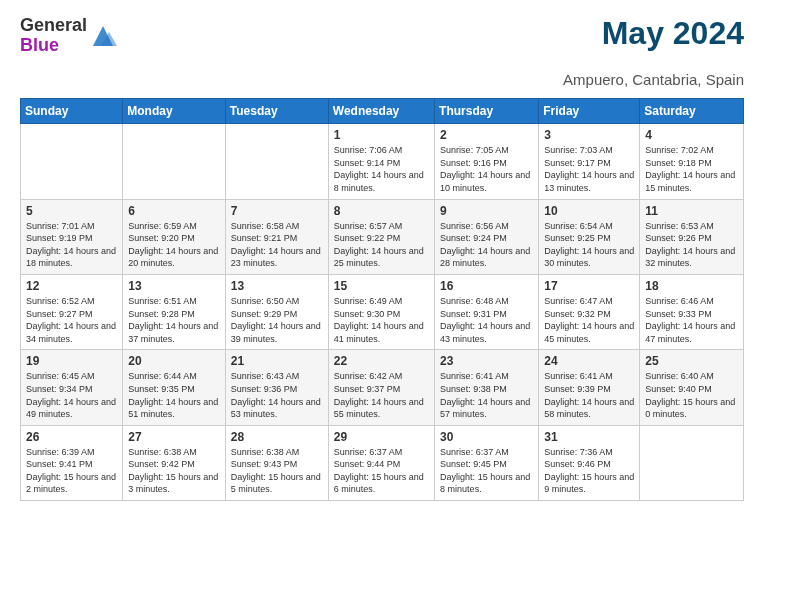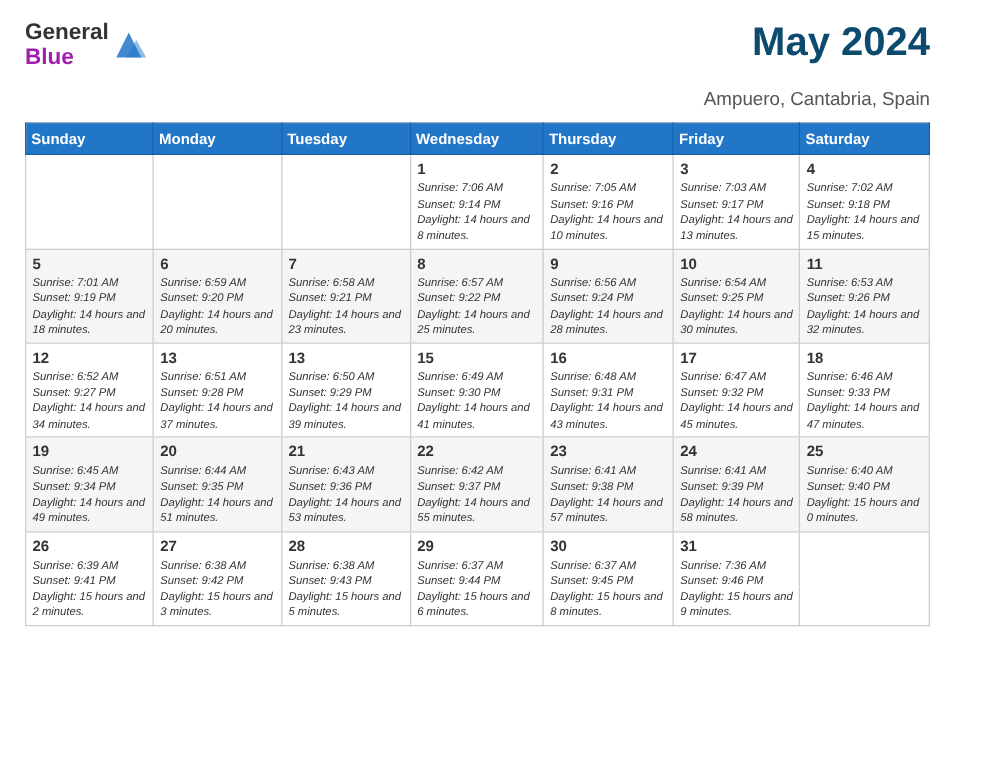--- a/index.html
+++ b/index.html
@@ -86,21 +86,20 @@
     .day-number {
       font-weight: bold;
       font-size: 12px;
       display: block;
       margin-bottom: 2px;
     }
     .day-info {
       font-size: 9px;
       line-height: 1.4;
       color: #333;
-      font-style: italic;
     }
     .empty-cell {
       background: #f9f9f9;
     }
     
     .row-1 td { background: #fff; }
     .row-2 td { background: #efefef; }
     .row-3 td { background: #fff; }
     .row-4 td { background: #efefef; }
     .row-5 td { background: #fff; }

